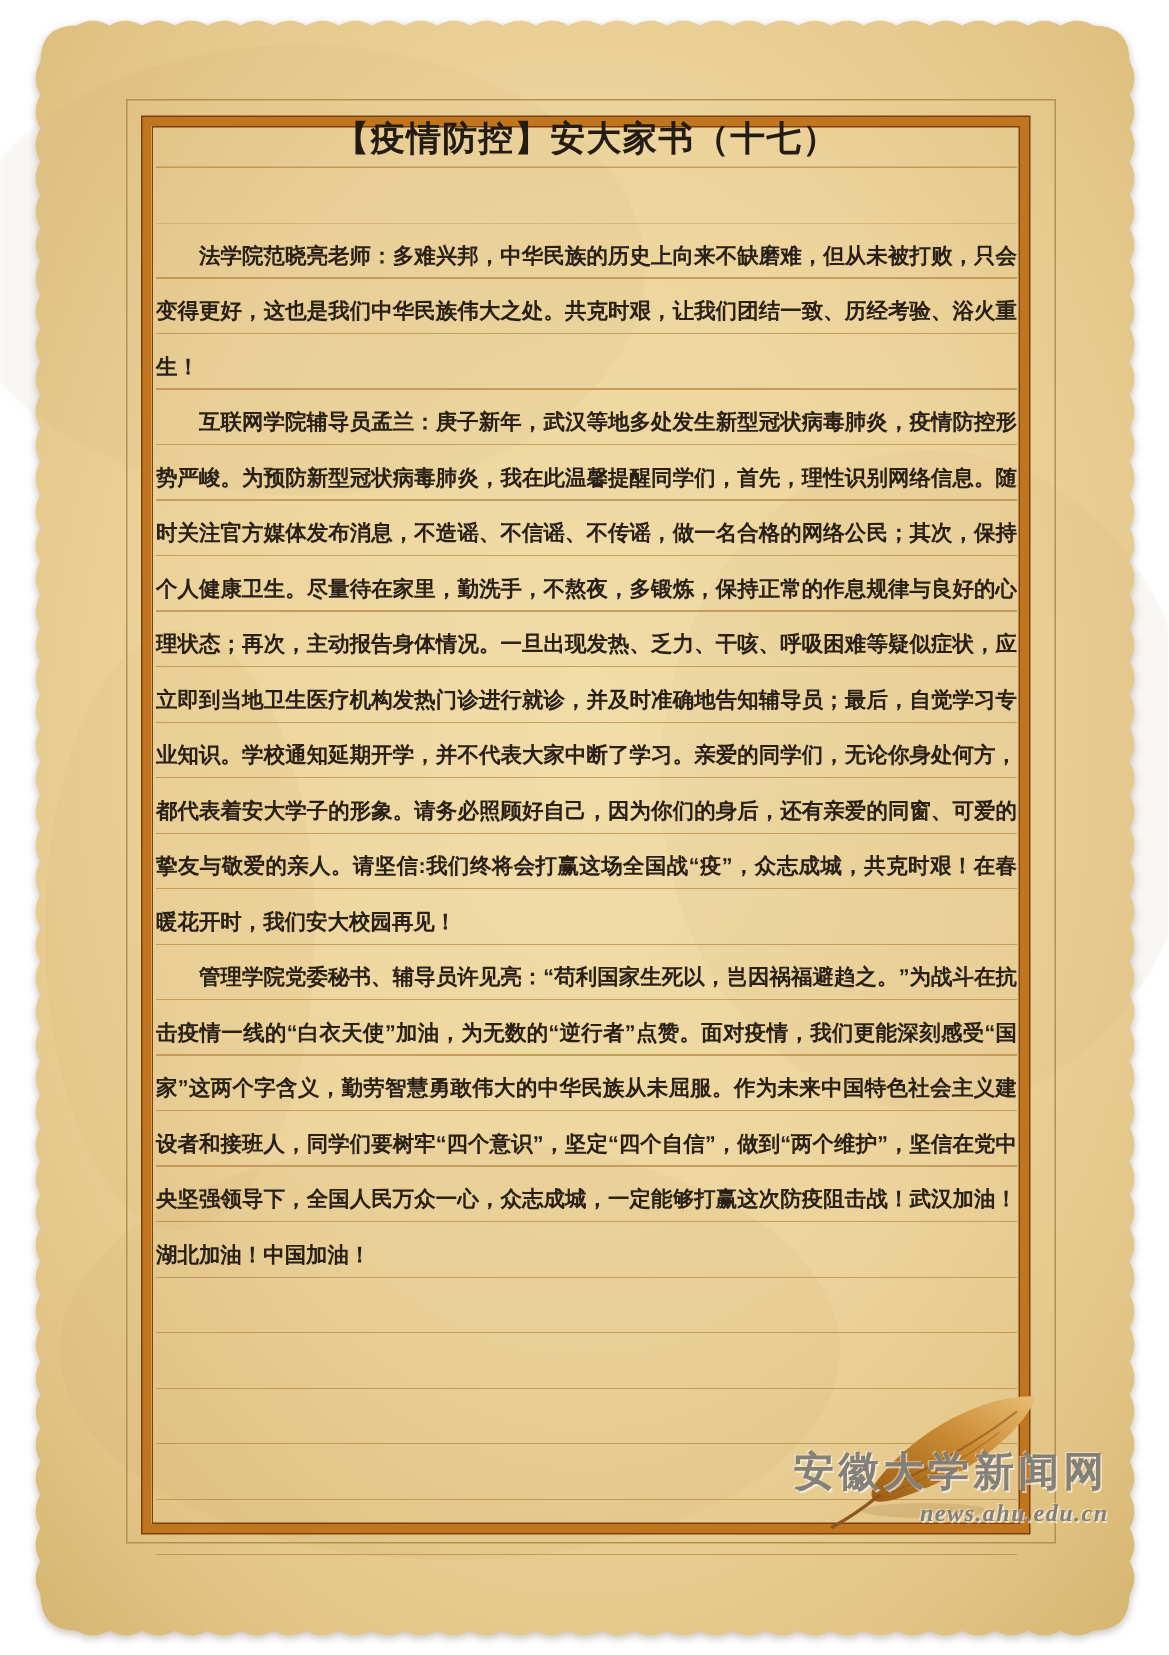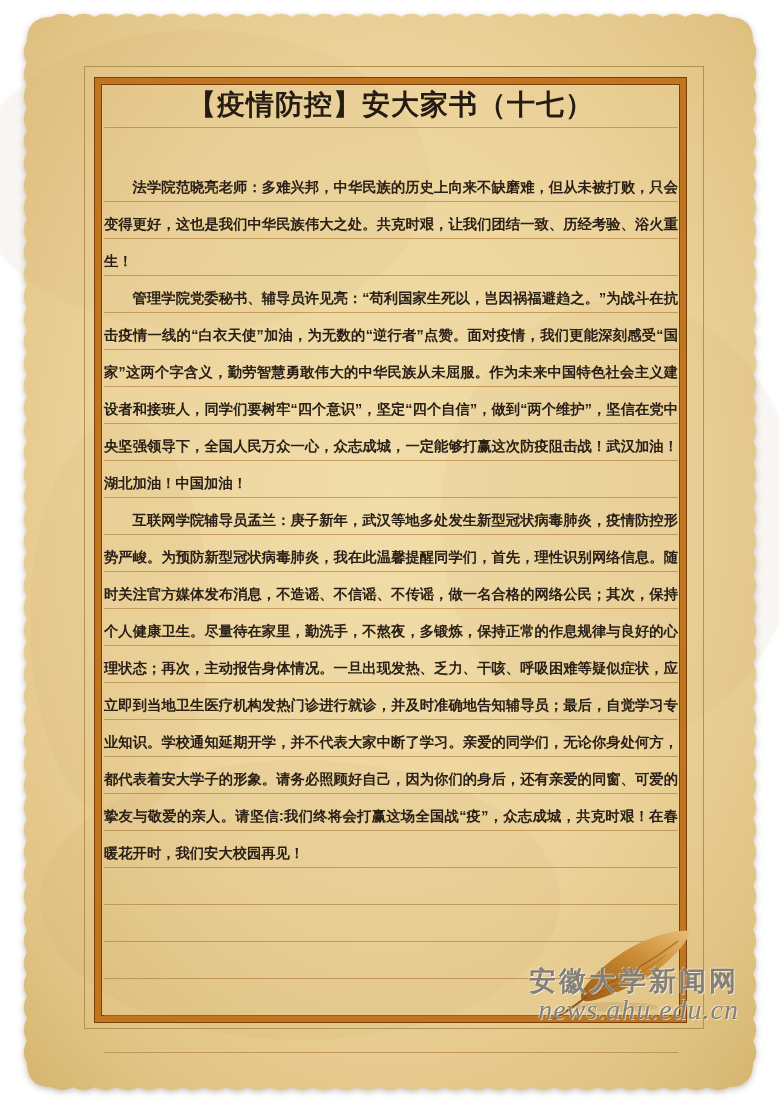--- a/index.html
+++ b/index.html
@@ -15,44 +15,44 @@
   .frame-outer{position:absolute;left:84px;top:66px;width:620px;height:963px;
                border:1px solid #b3914e;box-sizing:border-box;}
 
   
   .frame-inner{position:absolute;left:95px;top:78px;width:591px;height:944px;
                border:6px solid #c0761f;box-sizing:border-box;
                box-shadow:0 0 0 1px #7b3f0c, inset 0 0 0 1px #7b3f0c;}
 
   
   .sheet{position:absolute;left:104px;top:84px;width:574px;z-index:4;}
-  .title{height:44px;display:flex;align-items:flex-end;justify-content:center;
+  .title{height:28px;display:flex;align-items:flex-end;justify-content:center;
          border-bottom:1px solid rgba(170,120,50,0.6);
-         font-size:28px;font-weight:700;letter-spacing:1px;color:#241c12;
+         font-size:23px;font-weight:700;letter-spacing:1px;color:#241c12;
          padding-bottom:3px;box-sizing:border-box;}
   .ruled{height:888px;
          background:repeating-linear-gradient(to bottom,
             transparent 0px,transparent 36px,
             rgba(170,120,50,0.6) 36px,rgba(170,120,50,0.6) 37px);}
   .ruled p{margin:0;font-size:14.3px;font-weight:600;line-height:37px;
            color:#2a2017;text-align:justify;text-align-last:left;
            text-indent:2em;transform:translateY(4px);}
   .ruled p.first{margin-top:37px;}
 
   
   .feather{position:absolute;left:548px;top:925px;width:150px;height:95px;z-index:5;}
 
   
   .watermark{position:absolute;right:40px;top:966px;text-align:right;z-index:6;
              color:rgba(125,122,115,0.95);}
   .wm-name{font-size:27px;font-weight:700;letter-spacing:3px;line-height:30px;
            text-shadow:1px 1px 0 rgba(255,255,255,0.6),-1px -1px 0 rgba(255,255,255,0.4);}
   .wm-url{font-family:"Liberation Serif","DejaVu Serif",serif;font-style:italic;
-          font-size:28px;letter-spacing:1px;line-height:27px;
-          text-shadow:1px 1px 0 rgba(255,255,255,0.6),-1px -1px 0 rgba(255,255,255,0.4);}
+          font-size:16px;letter-spacing:1px;line-height:27px;
+          text-shadow:1px 1px 0 rgba(255,255,255,0.6),-1px -1px 0 rgba(255,255,255,0.4);font-weight:bold;}
 </style>
 </head>
 <body>
 
 <div class="stage">
 
   <svg id="paper-svg" width="779" height="1103" viewBox="0 0 779 1103" aria-hidden="true">
     <defs>
       <radialGradient id="pg" cx="50%" cy="45%" r="72%">
         <stop offset="0%" stop-color="#f1dda9"></stop>
@@ -73,22 +73,22 @@
     <ellipse cx="120" cy="620" rx="90" ry="200" fill="rgba(200,160,90,0.07)"></ellipse>
   </svg>
 
   <div class="frame-outer"></div>
   <div class="frame-inner"></div>
 
   <div class="sheet">
     <div class="title">【疫情防控】安大家书（十七）</div>
     <div class="ruled">
       <p class="first">法学院范晓亮老师：多难兴邦，中华民族的历史上向来不缺磨难，但从未被打败，只会变得更好，这也是我们中华民族伟大之处。共克时艰，让我们团结一致、历经考验、浴火重生！</p>
+      <p>互联网学院辅导员孟兰：庚子新年，武汉等地多处发生新型冠状病毒肺炎，疫情防控形势严峻。为预防新型冠状病毒肺炎，我在此温馨提醒同学们，首先，理性识别网络信息。随时关注官方媒体发布消息，不造谣、不信谣、不传谣，做一名合格的网络公民；其次，保持个人健康卫生。尽量待在家里，勤洗手，不熬夜，多锻炼，保持正常的作息规律与良好的心理状态；再次，主动报告身体情况。一旦出现发热、乏力、干咳、呼吸困难等疑似症状，应立即到当地卫生医疗机构发热门诊进行就诊，并及时准确地告知辅导员；最后，自觉学习专业知识。学校通知延期开学，并不代表大家中断了学习。亲爱的同学们，无论你身处何方，都代表着安大学子的形象。请务必照顾好自己，因为你们的身后，还有亲爱的同窗、可爱的挚友与敬爱的亲人。请坚信:我们终将会打赢这场全国战“疫”，众志成城，共克时艰！在春暖花开时，我们安大校园再见！</p>
       <p>管理学院党委秘书、辅导员许见亮：“苟利国家生死以，岂因祸福避趋之。”为战斗在抗击疫情一线的“白衣天使”加油，为无数的“逆行者”点赞。面对疫情，我们更能深刻感受“国家”这两个字含义，勤劳智慧勇敢伟大的中华民族从未屈服。作为未来中国特色社会主义建设者和接班人，同学们要树牢“四个意识”，坚定“四个自信”，做到“两个维护”，坚信在党中央坚强领导下，全国人民万众一心，众志成城，一定能够打赢这次防疫阻击战！武汉加油！湖北加油！中国加油！</p>
-      <p>互联网学院辅导员孟兰：庚子新年，武汉等地多处发生新型冠状病毒肺炎，疫情防控形势严峻。为预防新型冠状病毒肺炎，我在此温馨提醒同学们，首先，理性识别网络信息。随时关注官方媒体发布消息，不造谣、不信谣、不传谣，做一名合格的网络公民；其次，保持个人健康卫生。尽量待在家里，勤洗手，不熬夜，多锻炼，保持正常的作息规律与良好的心理状态；再次，主动报告身体情况。一旦出现发热、乏力、干咳、呼吸困难等疑似症状，应立即到当地卫生医疗机构发热门诊进行就诊，并及时准确地告知辅导员；最后，自觉学习专业知识。学校通知延期开学，并不代表大家中断了学习。亲爱的同学们，无论你身处何方，都代表着安大学子的形象。请务必照顾好自己，因为你们的身后，还有亲爱的同窗、可爱的挚友与敬爱的亲人。请坚信:我们终将会打赢这场全国战“疫”，众志成城，共克时艰！在春暖花开时，我们安大校园再见！</p>
     </div>
   </div>
 
   <svg class="feather" viewBox="0 0 150 95" aria-hidden="true">
     <ellipse cx="68" cy="82" rx="42" ry="5" fill="rgba(120,80,30,0.14)"></ellipse>
     <path d="M 142 6 C 116 4, 70 22, 40 58 C 33 66, 30 74, 37 76 C 46 78, 88 62, 113 42 C 129 29, 140 16, 142 6 Z" fill="url(#fg)"></path>
     <path d="M 48 64 C 72 54, 104 36, 130 16" stroke="rgba(125,70,15,0.55)" stroke-width="1.4" fill="none"></path>
     <path d="M 44 70 C 66 63, 92 50, 118 30" stroke="rgba(125,70,15,0.35)" stroke-width="1" fill="none"></path>
     <path d="M 38 72 C 28 80, 20 86, 7 93" stroke="#8a5520" stroke-width="2.2" fill="none" stroke-linecap="round"></path>
   </svg>

